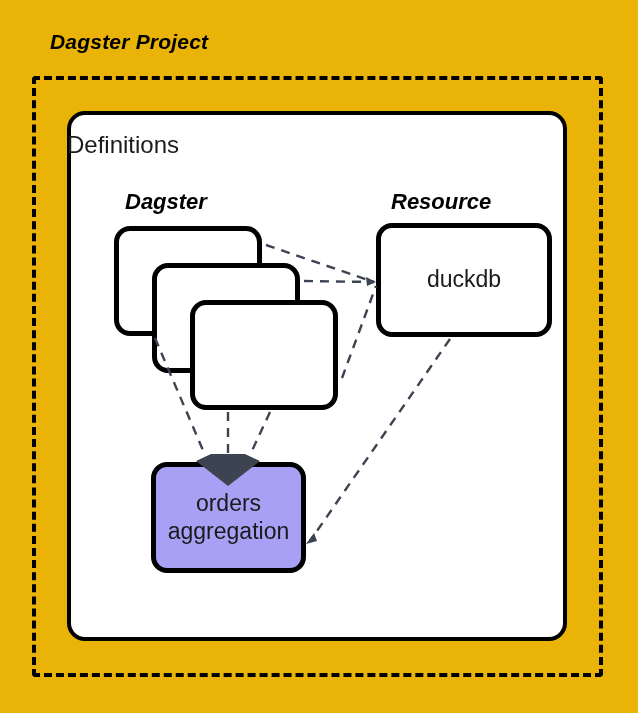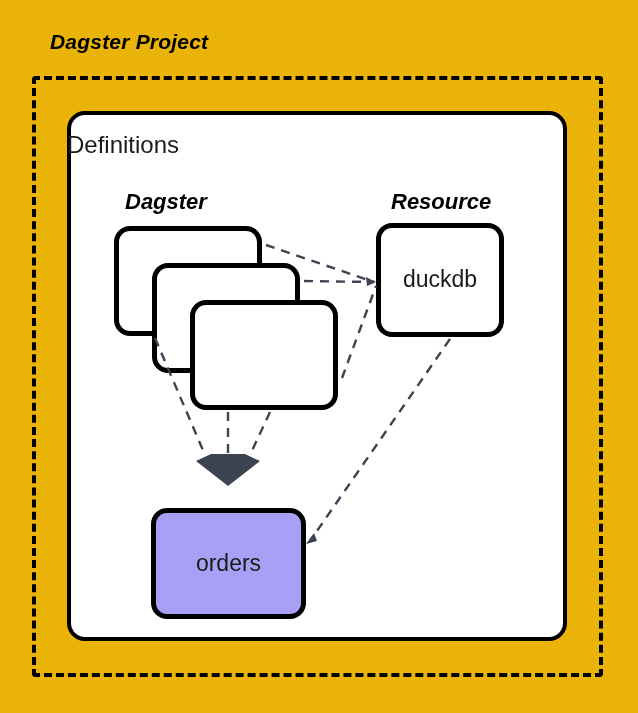--- a/index.html
+++ b/index.html
@@ -89,25 +89,25 @@
     text-align: center;
     font-size: 23px;
     color: #1a1a1a;
     line-height: 1.2;
   }
   .asset-card-1 { left: 114px; top: 226px; width: 148px; height: 110px; z-index: 3; }
   .asset-card-2 { left: 152px; top: 263px; width: 148px; height: 110px; z-index: 4; }
   .asset-card-3 { left: 190px; top: 300px; width: 148px; height: 110px; z-index: 5; }
 
   .duckdb-node {
-    left: 376px; top: 223px; width: 128px; height: 114px;
+    left: 376px; top: 223px; width: 176px; height: 114px;
     z-index: 5;
   }
   .orders-node {
-    left: 151px; top: 508px; width: 155px; height: 111px;
+    left: 151px; top: 462px; width: 155px; height: 111px;
     background: #a7a0f5;
     z-index: 5;
     font-size: 23px;
   }
   .orders-node .node-text { padding: 0 2px; }
 
   
   #edges {
     position: absolute;
     left: 0; top: 0;
@@ -150,20 +150,21 @@
     <span class="node-text"></span>
   </div>
 
   <div class="node duckdb-node">
     <span class="node-text">duckdb</span>
   </div>
 
   <div class="node orders-node">
     <span class="node-text">
       <span>orders</span><br>
+      <span>aggregation</span>
     </span>
   </div>
 
   <svg id="edges" viewBox="0 0 638 713" width="638" height="713">
 
     <line class="edge" x1="266" y1="245" x2="374" y2="282"></line>
 
     <line class="edge" x1="304" y1="281" x2="374" y2="282"></line>
 
     <line class="edge" x1="342" y1="378" x2="376" y2="286"></line>

